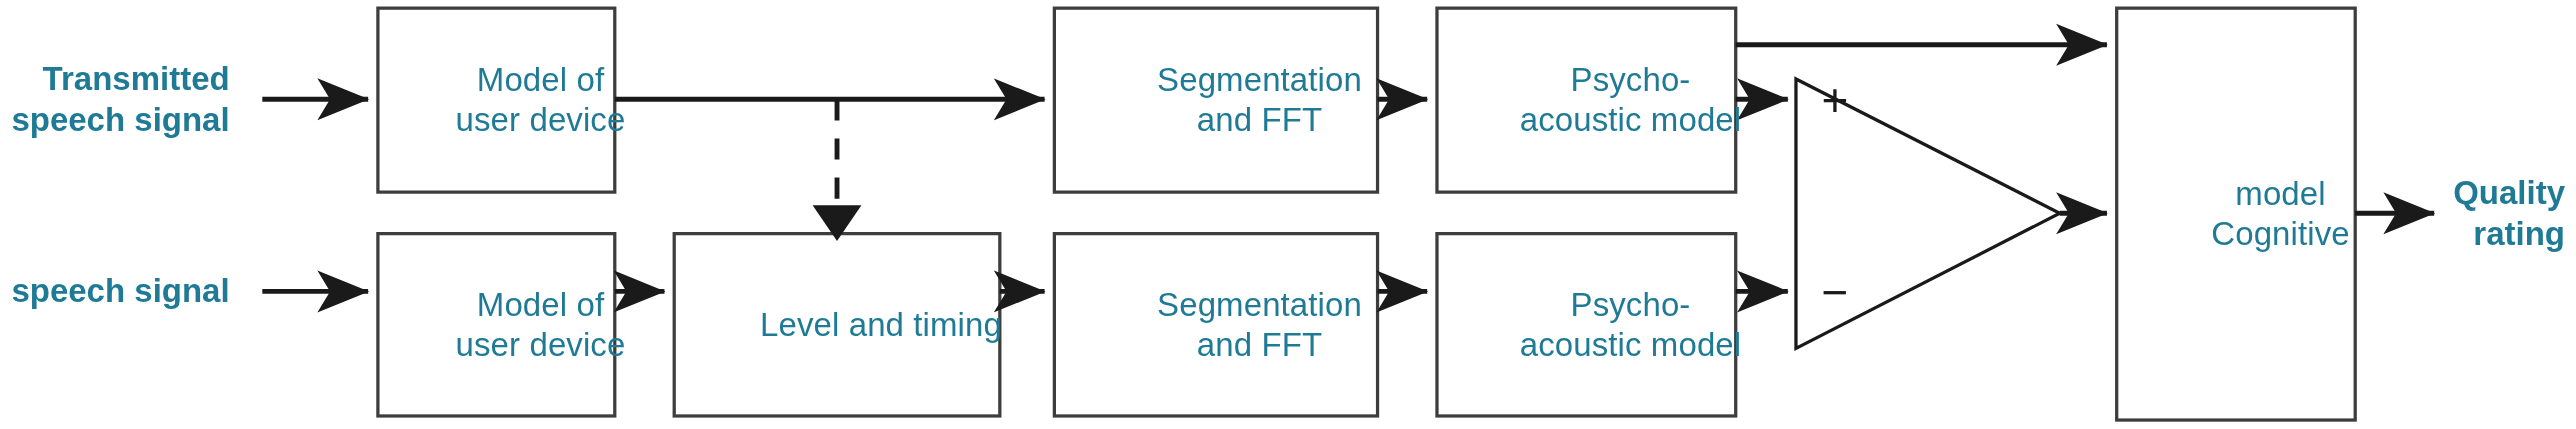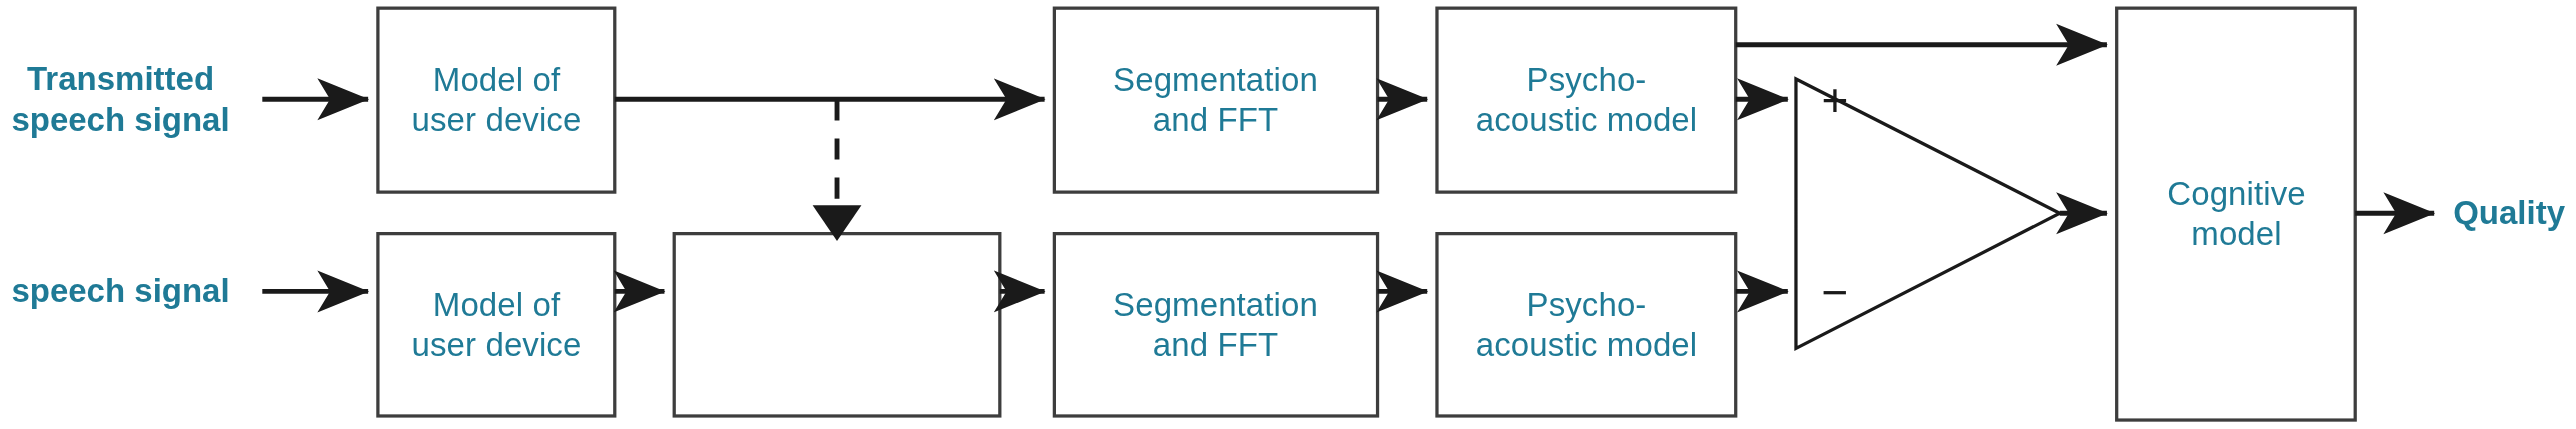--- a/index.html
+++ b/index.html
@@ -58,27 +58,28 @@
     align-items: center;
     justify-content: center;
     text-align: center;
     color: #1f7a96;
     font-family: "Liberation Sans", sans-serif;
     font-size: 33px;
     line-height: 1.22;
     font-weight: 400;
     letter-spacing: 0.1px;
     pointer-events: auto;
+    padding-left: 44px;
     -webkit-font-smoothing: antialiased;
   }
   .io-label {
     position: absolute;
     display: flex;
     align-items: center;
-    text-align: center;
+    text-align: right;
     color: #1f7a96;
     font-family: "Liberation Sans", sans-serif;
     font-size: 33px;
     line-height: 1.25;
     font-weight: bold;
     letter-spacing: 0px;
   }
   .io-label.left-col { justify-content: flex-start; }
   .io-label.right-col { justify-content: flex-end; text-align: right; }
   .sign-label {
@@ -171,20 +172,21 @@
 
   <div class="box-label" style="left:378px; top:234px; width:237px; height:182px;">
     <div>
       <div>Model of</div>
       <div>user device</div>
     </div>
   </div>
 
   <div class="box-label" style="left:674px; top:234px; width:326px; height:182px;">
     <div>
+      <div>Level and timing</div>
     </div>
   </div>
 
   <div class="box-label" style="left:1054px; top:8.1px; width:323px; height:184px;">
     <div>
       <div>Segmentation</div>
       <div>and FFT</div>
     </div>
   </div>
 
@@ -207,25 +209,26 @@
       <div>Psycho-</div>
       <div>acoustic model</div>
     </div>
   </div>
 
   <div class="sign-label" style="left:1809px; top:77px; width:52px; height:46px;">+</div>
   <div class="sign-label" style="left:1809px; top:269px; width:52px; height:46px;">−</div>
 
   <div class="box-label" style="left:2117px; top:8.1px; width:239px; height:412px;">
     <div>
+      <div>model</div>
       <div>Cognitive</div>
-      <div>model</div>
     </div>
   </div>
 
   <div class="io-label right-col" style="left:2402px; top:156px; width:163px; height:114px;">
     <div>
       <div>Quality</div>
+      <div>rating</div>
     </div>
   </div>
 
 </div>
 
 
 </body></html>

